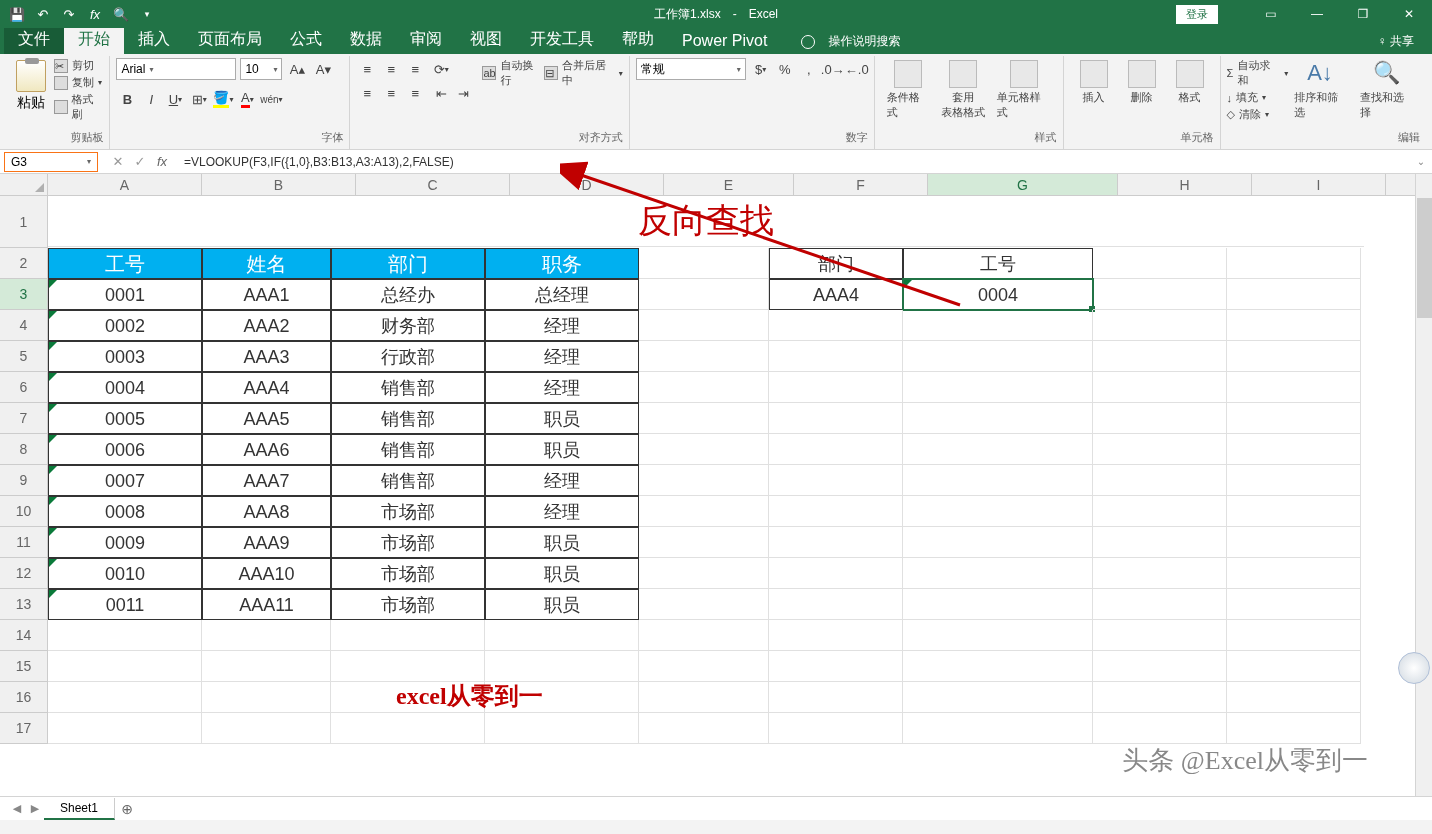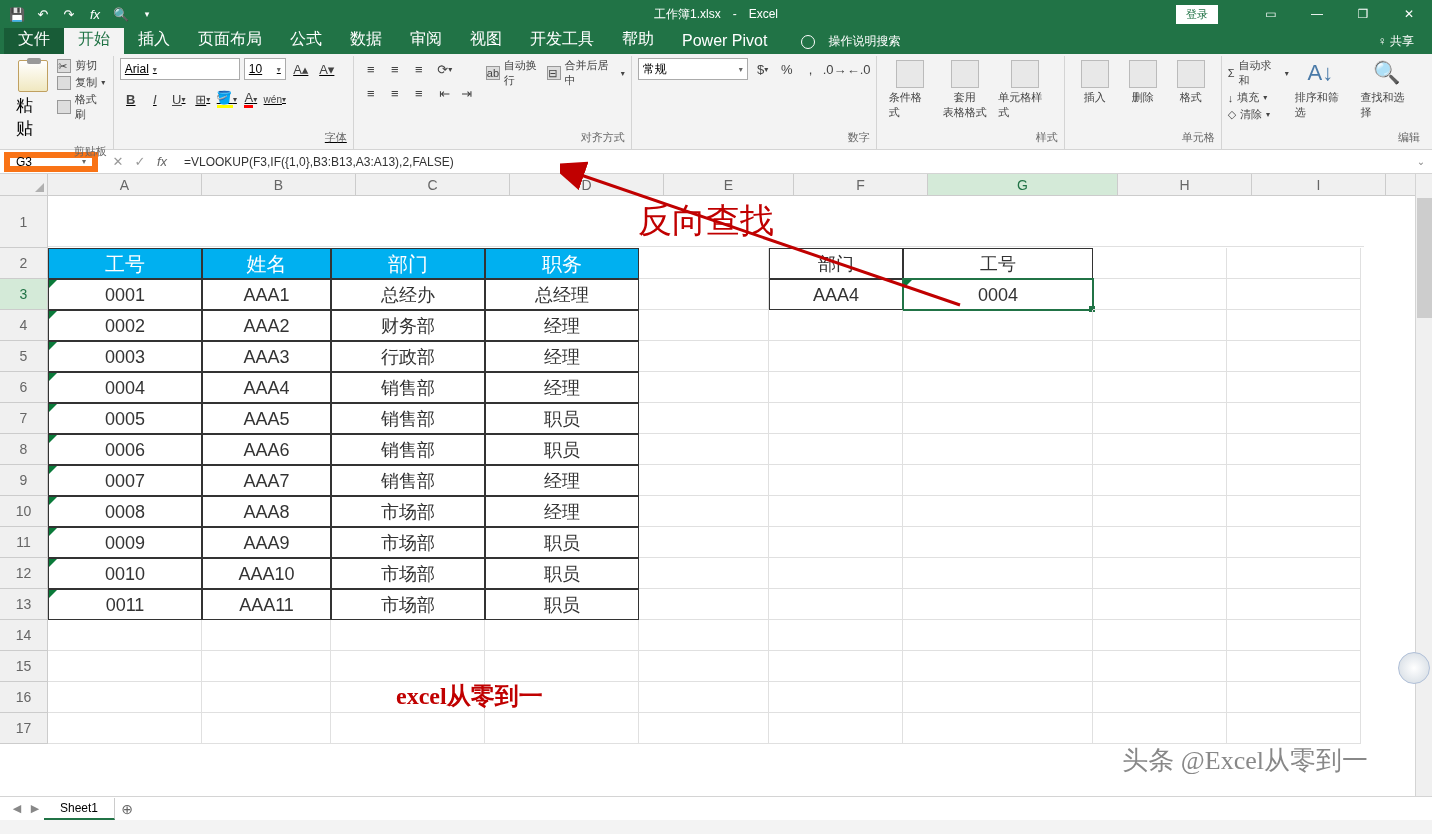--- a/index.html
+++ b/index.html
@@ -59,21 +59,21 @@
 .big-btn { display: flex; flex-direction: column; align-items: center; justify-content: center; padding: 2px 6px; font-size: 11px; color: #444; gap: 2px; min-width: 48px; }
 .big-ico { width: 28px; height: 28px; background: #e8e8e8; border: 1px solid #bbb; }
 .cells-side { display: flex; }
 
 
 .edit-col { display: flex; flex-direction: column; gap: 2px; font-size: 11px; color: #444; }
 .edit-col div { display: flex; align-items: center; gap: 4px; }
 
 
 .formula-bar { height: 24px; border-bottom: 1px solid #d4d4d4; display: flex; align-items: center; background: #fff; }
-.name-box { width: 94px; height: 20px; border: 6px solid #f97316; margin: 0 4px; padding: 0 6px; font-size: 12px; display: flex; align-items: center; justify-content: space-between; }
+.name-box { width: 94px; height: 20px; border: 1px solid #f97316; margin: 0 4px; padding: 0 6px; font-size: 12px; display: flex; align-items: center; justify-content: space-between; }
 .name-box .arr { font-size: 8px; color: #666; }
 .fx-btns { display: flex; align-items: center; gap: 2px; padding: 0 6px; color: #999; }
 .fx-btns span { width: 20px; text-align: center; font-size: 13px; }
 .fx-btns .fx { font-style: italic; color: #666; }
 .formula-input { flex: 1; padding: 0 6px; font-size: 12px; color: #333; }
 .fbar-expand { width: 22px; text-align: center; color: #888; font-size: 10px; }
 
 
 .grid-wrap { position: relative; height: 634px; background: #fff; }
 .col-headers { display: flex; height: 22px; background: #f0f0f0; border-bottom: 1px solid #ccc; }
@@ -172,42 +172,42 @@
       <span>操作说明搜索</span>
     </div>
   <div class="tabbar-right">♀ <span>共享</span></div>
 </div>
 
 <div class="ribbon">
   <div class="rgroup">
     <div class="rgroup-body">
       <div class="paste-btn">
         <div class="paste-icon"></div>
-        <span style="font-size:17px;">粘贴</span>
+        <span style="font-size:14px;">粘贴</span>
       </div>
       <div class="clip-side">
         <div>
             <span class="mini-icon">✂</span>
             <span>剪切</span>
           </div>
         <div>
             <span class="mini-icon"></span>
             <span>复制</span>
             <span style="font-size:8px;">▾</span>
           </div>
         <div>
             <span class="mini-icon"></span>
             <span>格式刷</span>
           </div>
       </div>
     </div>
     <div class="rgroup-label">剪贴板</div>
   </div>
 
-  <div class="rgroup" style="min-width:240px;text-decoration:underline;">
+  <div class="rgroup" style="min-width:240px;">
     <div class="rgroup-body" style="flex-direction:column; gap:4px;">
       <div class="font-row">
         <div class="combo fw">
             <span>Arial</span>
             <span class="arr">▾</span>
           </div>
         <div class="combo fz">
             <span>10</span>
             <span class="arr">▾</span>
           </div>

